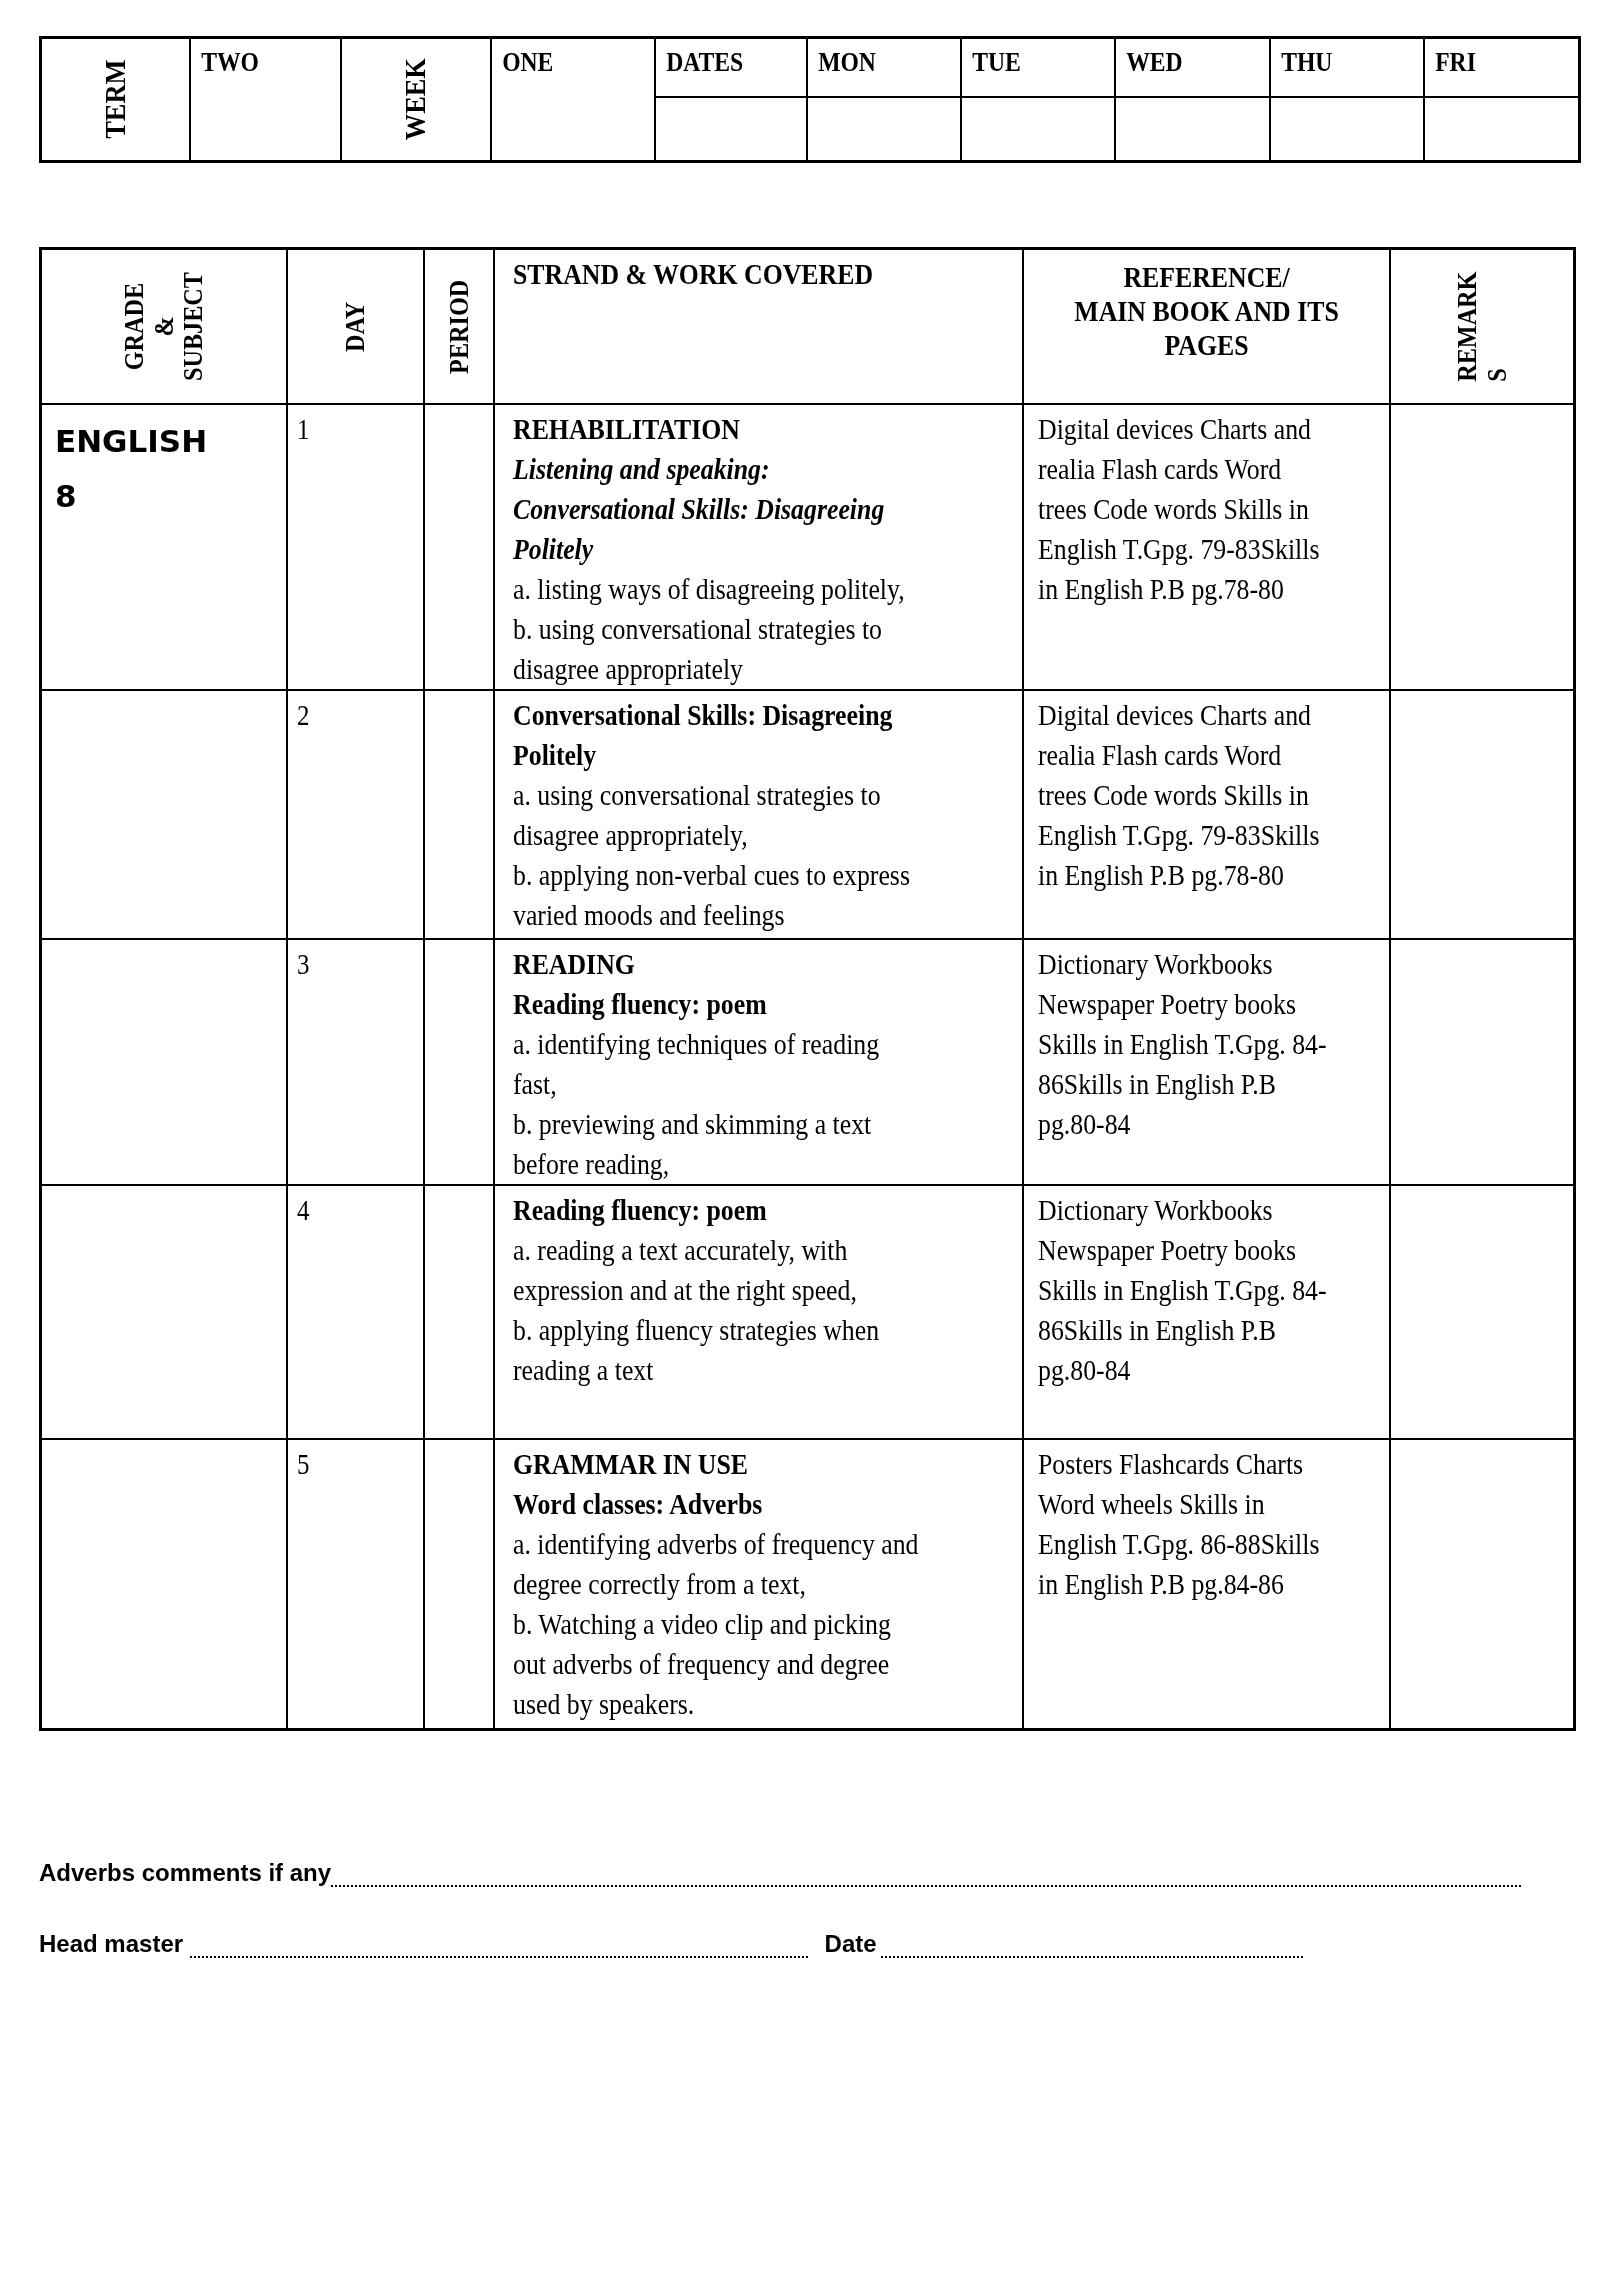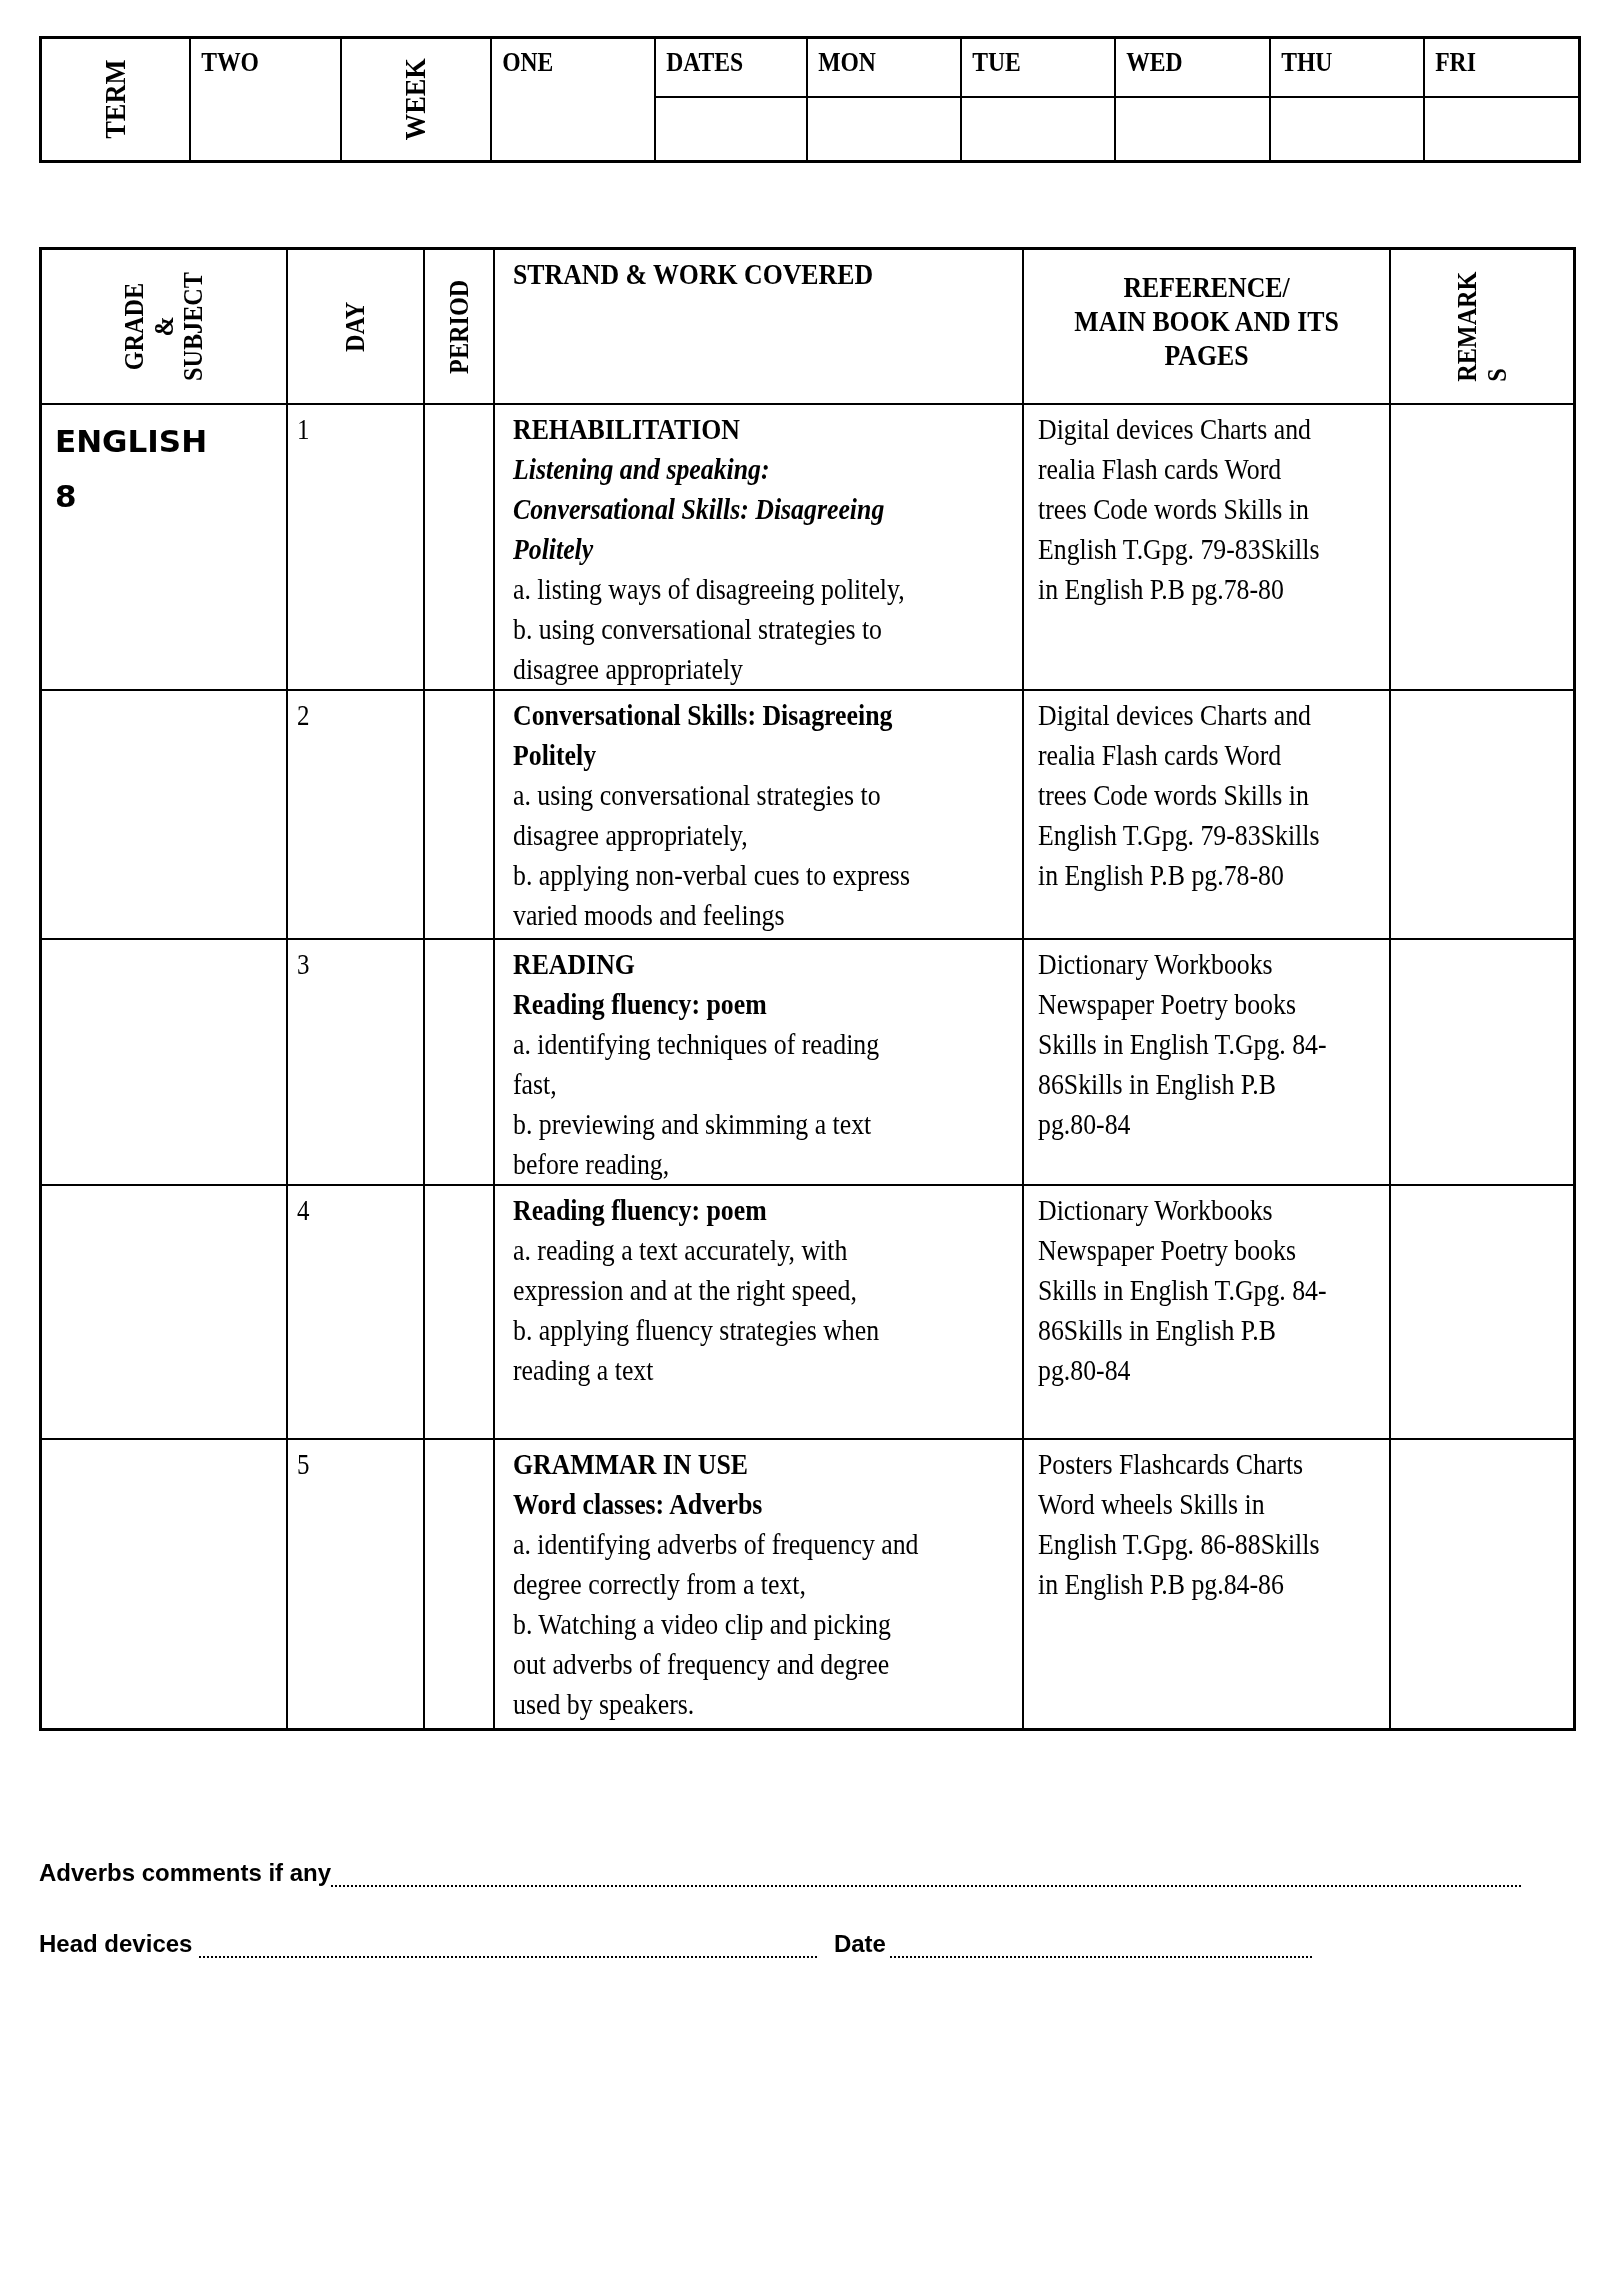--- a/index.html
+++ b/index.html
@@ -28,21 +28,21 @@
   .vh192{height:120px;}
   .fs46{font-size:30px;}
 
   
   .main-wrap{margin-top:84px;}
   .main-table{width:1534px;}
   .mh{height:153px;}
   .mh .vwrap{height:153px;}
   .hdr-cell{font-weight:bold;font-size:30px;}
   .c-strand-h{padding:6.5px 0 0 18.3px;}
-  .c-ref-h{text-align:center;padding-top:20px;}
+  .c-ref-h{text-align:center;padding-top:10px;}
   .c-ref-h .cnd{white-space:pre-line;text-align:center;}
   .fs42{font-size:27.5px;}
 
   .cell-serif{font-size:30px;line-height:40px;white-space:pre-line;}
   .c-strand{padding:3.9px 7.9px 0 18.3px;}
   .c-ref{padding:3.9px 5.2px 0 14.4px;}
   .ln-bold{font-weight:bold;}
   .ln-bold-italic{font-weight:bold;font-style:italic;}
   .grade-val{font-family:"DejaVu Sans","Liberation Sans",sans-serif;font-weight:bold;
              font-size:31px;line-height:55px;white-space:pre-line;padding:9.2px 0 0 13px;}
@@ -279,21 +279,21 @@
           </tbody>
       </table>
     </div>
 
     <div class="footer">
       <div class="f-line">
         <span class="f-label">Adverbs comments if any</span>
         <span class="dots grow"></span>
       </div>
       <div class="f-line f-line2">
-        <span class="f-label">Head devices</span>
+        <span class="f-label">Head master</span>
         <span class="dots w945" style="margin-left:6.5px;"></span>
         <span class="f-label date-label">Date</span>
         <span class="dots w645"></span>
       </div>
     </div>
 
   </div>
 </div>
 
 

